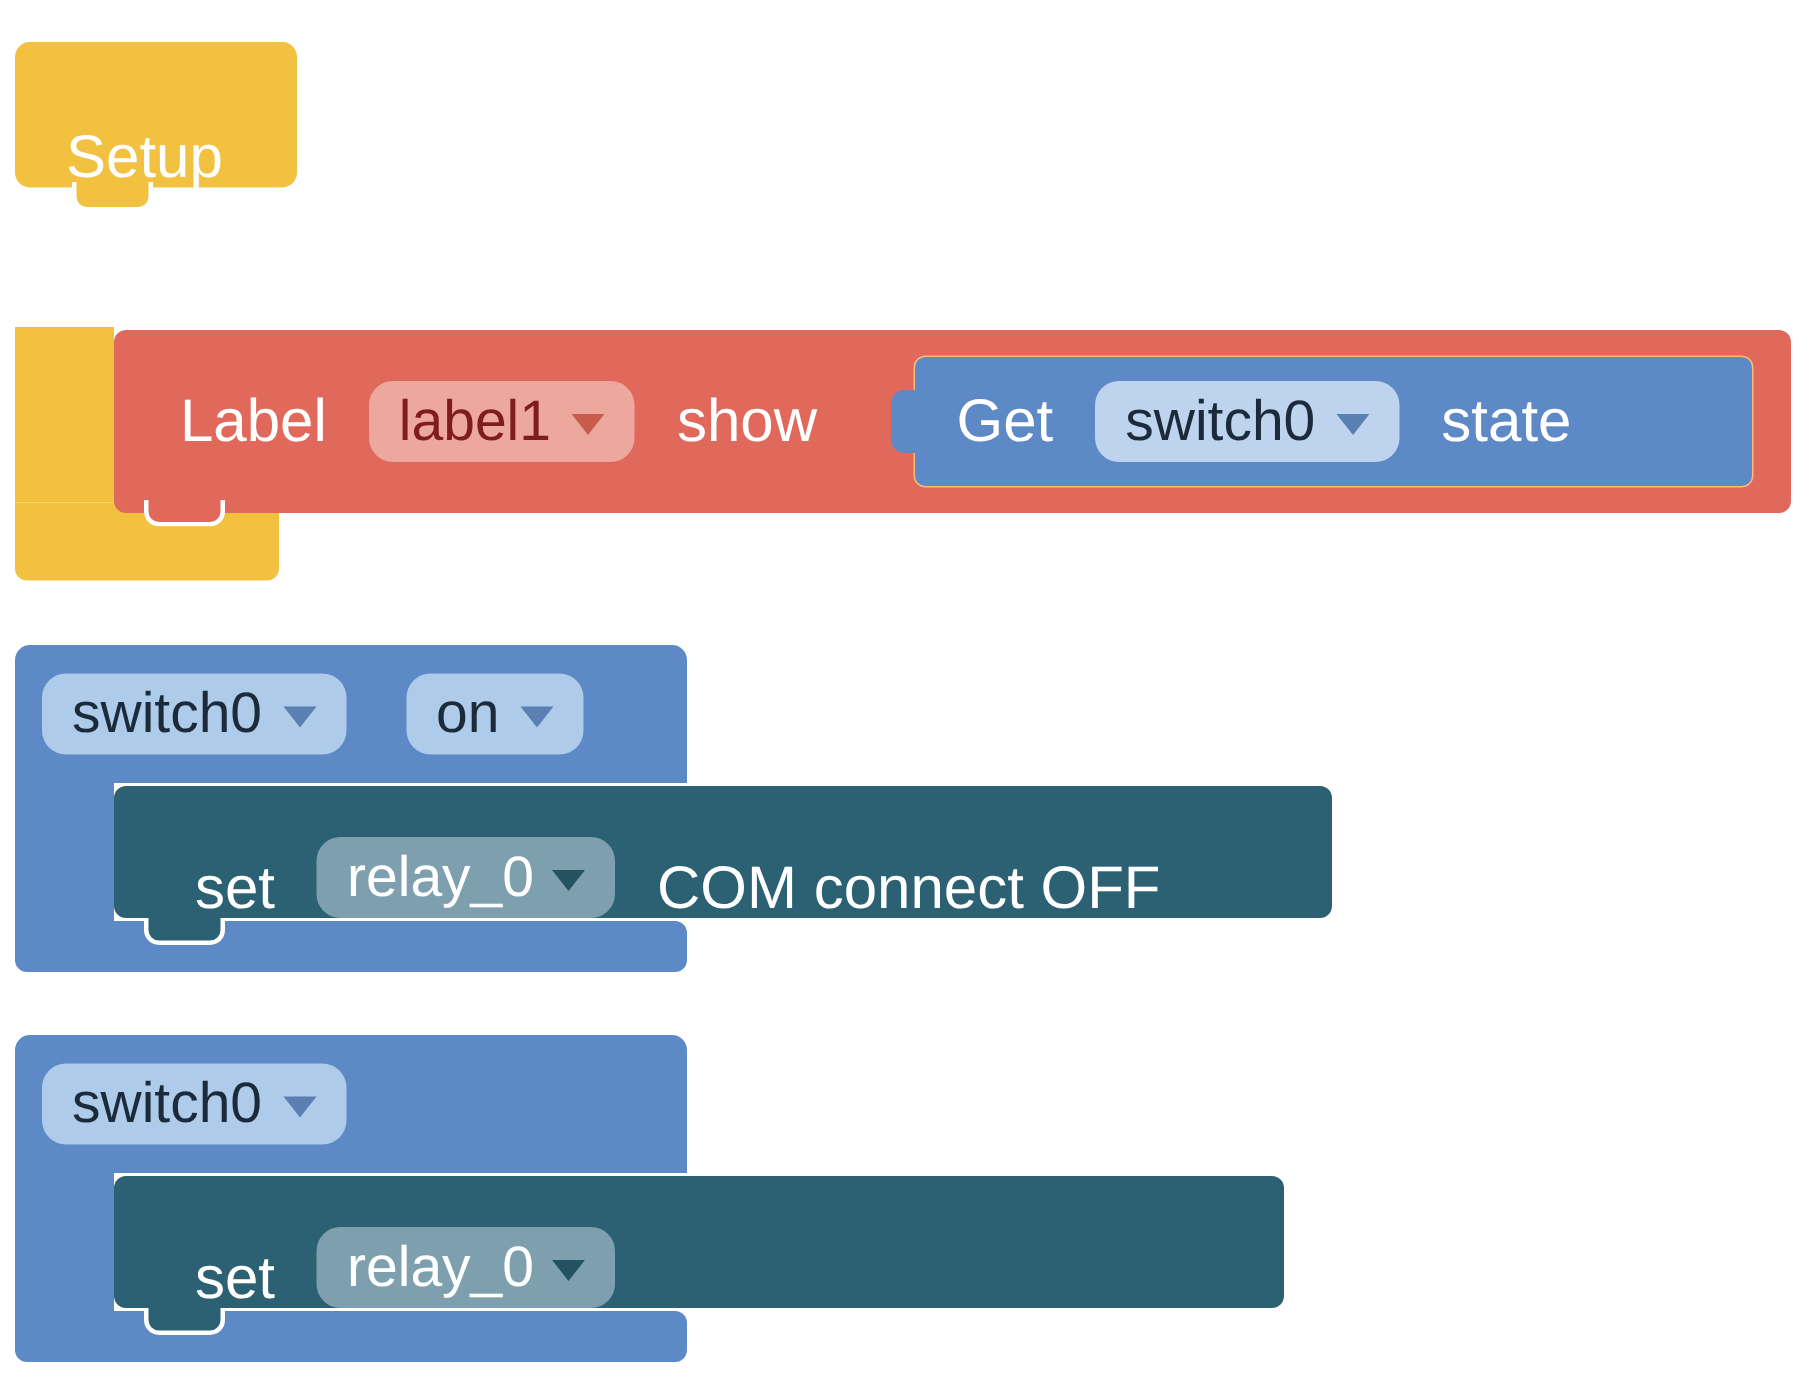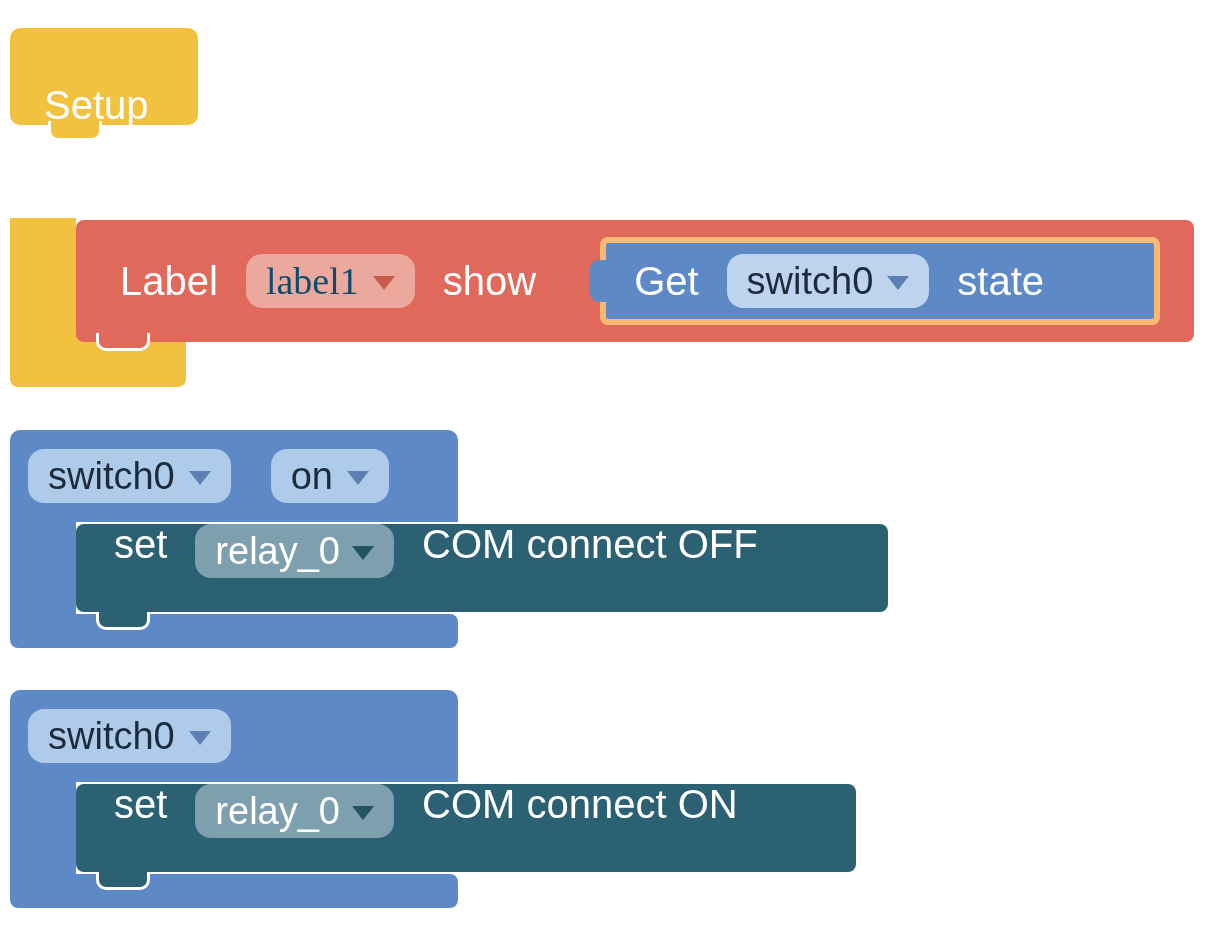--- a/index.html
+++ b/index.html
@@ -33,21 +33,21 @@
     font-size:38px; line-height:1; white-space:nowrap;
     cursor:pointer;
   }
   .arrow {
     width:0; height:0; display:inline-block;
     border-left:11px solid transparent;
     border-right:11px solid transparent;
     border-top:14px solid currentColor;
     margin-top:4px;
   }
-  .red-pill   { background:var(--red-pill); color:#0c4a6e;font-family:Liberation Serif, serif; }
+  .red-pill   { background:var(--red-pill); color:#7f1d1d; }
   .red-pill   .arrow { color:#C75C4D; }
   .blue-pill  { background:var(--blue-pill); color:var(--pill-dark-text); }
   .blue-pill  .arrow { color:#5B7FB0; }
   .blue-pill-light { background:var(--blue-pill-light); color:var(--pill-dark-text); }
   .blue-pill-light .arrow { color:#5B7FB0; }
   .teal-pill  { background:var(--teal-pill); color:#ffffff;gap:12px; }
   .teal-pill  .arrow { color:#235261; }
 
   
   .setup-block { left:10px; top:28px; width:188px; height:97px;
@@ -70,41 +70,41 @@
   .teal-tab-2{ left:96px; top:872px; width:54px; height:18px; background:var(--teal); }
 
   
   .label-block { left:76px; top:220px; width:1118px; height:122px;
     background:var(--red); border-radius:8px; z-index:2;
     display:flex; align-items:center; padding-left:44px; gap:28px; }
 
   
   .value-block { position:relative; margin-left:36px;
     width:560px; height:88px; background:var(--blue);
-    border:6px solid #fdba74; border-radius:8px;
+    border:1px solid #fdba74; border-radius:8px;
     display:flex; align-items:center; padding-left:28px; gap:28px; }
   .value-tab { position:absolute; left:-16px; top:50%; transform:translateY(-50%);
     width:17px; height:42px; background:var(--blue); border-radius:9px 0 0 9px; }
 
   
   .sw-top { width:448px; height:92px; background:var(--blue);
     border-radius:10px 10px 0 0;
     display:flex; align-items:center; padding-left:18px; gap:40px; }
   .sw1-top { left:10px; top:430px; }
   .sw2-top { left:10px; top:690px; }
   .sw-spine { width:66px; height:92px; background:var(--blue); }
   .sw1-spine { left:10px; top:522px; }
   .sw2-spine { left:10px; top:782px; }
   .sw-bottom { width:448px; height:34px; background:var(--blue); border-radius:0 8px 8px 8px; }
   .sw1-bottom { left:10px; top:614px; }
   .sw2-bottom { left:10px; top:874px; }
 
   
   .set-block { height:88px; background:var(--teal); border-radius:8px; z-index:2;
-    display:flex; align-items:flex-start; padding-left:38px; gap:28px; }
+    display:flex; align-items:flex-end; padding-left:54px; gap:28px; }
   .set-block-1 { left:76px; top:524px; width:812px; }
   .set-block-2 { left:76px; top:784px; width:780px; }
 </style>
 </head>
 <body>
 
 <div class="canvas">
 
   <div class="block setup-block">
     <span class="blk-label">Setup</span>
@@ -162,21 +162,20 @@
   </div>
   <div class="block sw-spine sw2-spine"></div>
   <div class="block sw-bottom sw2-bottom"></div>
 
   <div class="block set-block set-block-2">
     <span class="blk-label">set</span>
     <span class="pill teal-pill">
       <span>relay_0</span>
       <span class="arrow"></span>
     </span>
-    <span class="blk-label">COM connect ON</span>
   </div>
 
   <div class="tab setup-tab"></div>
   <div class="tab red-tab"></div>
   <div class="tab teal-tab-1"></div>
   <div class="tab teal-tab-2"></div>
 
 </div>
 
 </body></html>

